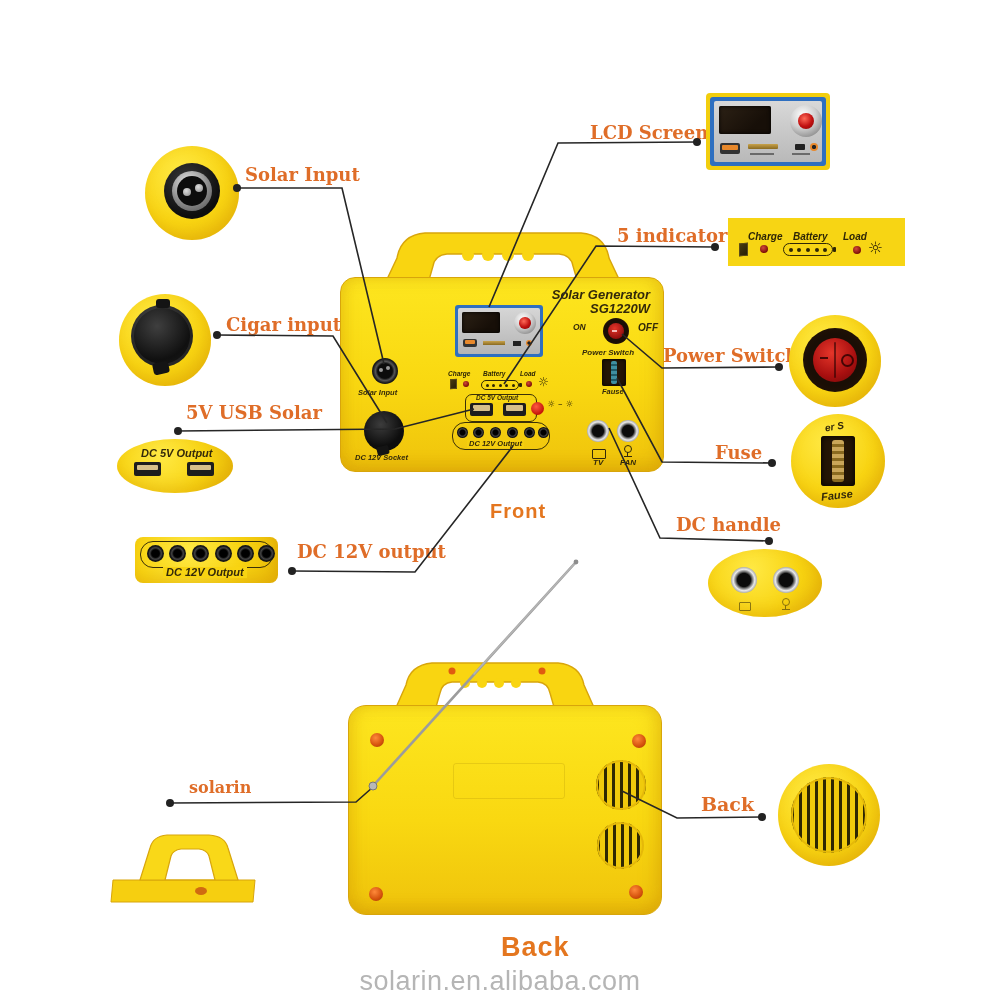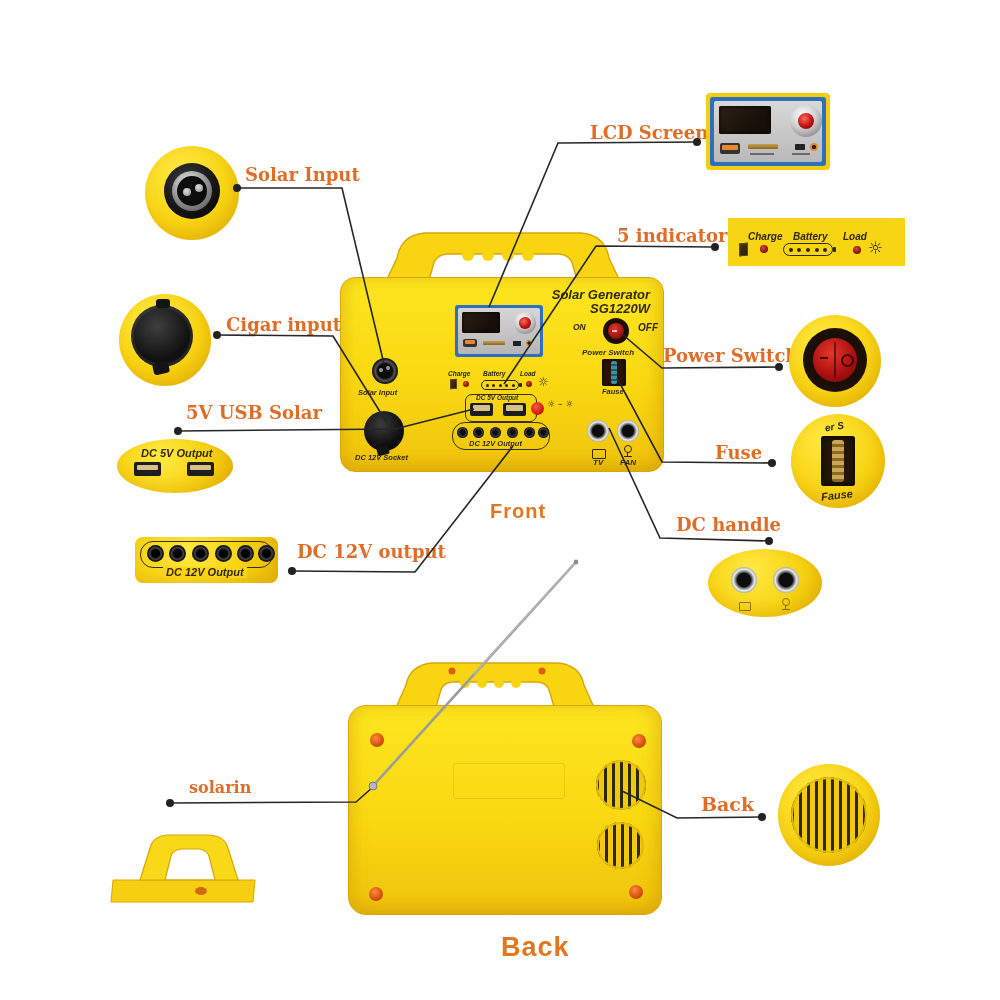--- a/index.html
+++ b/index.html
@@ -348,13 +348,14 @@
         <circle cx="762" cy="817" r="4"></circle>
     </g>
     <g>
       <line x1="372" y1="787" x2="576" y2="562" stroke="#9c9c9c" stroke-width="2.6" stroke-linecap="round"></line>
       <line x1="474" y1="674" x2="576" y2="562" stroke="#b5b5b5" stroke-width="1.6" stroke-linecap="round"></line>
       <circle cx="373" cy="786" r="4" fill="#b8b8b8" stroke="#777" stroke-width="1"></circle>
       <circle cx="576" cy="562" r="2.4" fill="#8d8d8d"></circle>
     </g>
   </svg>
 
+  <div class="watermark">solarin.en.alibaba.com</div>
 </div>
 
 </body></html>

